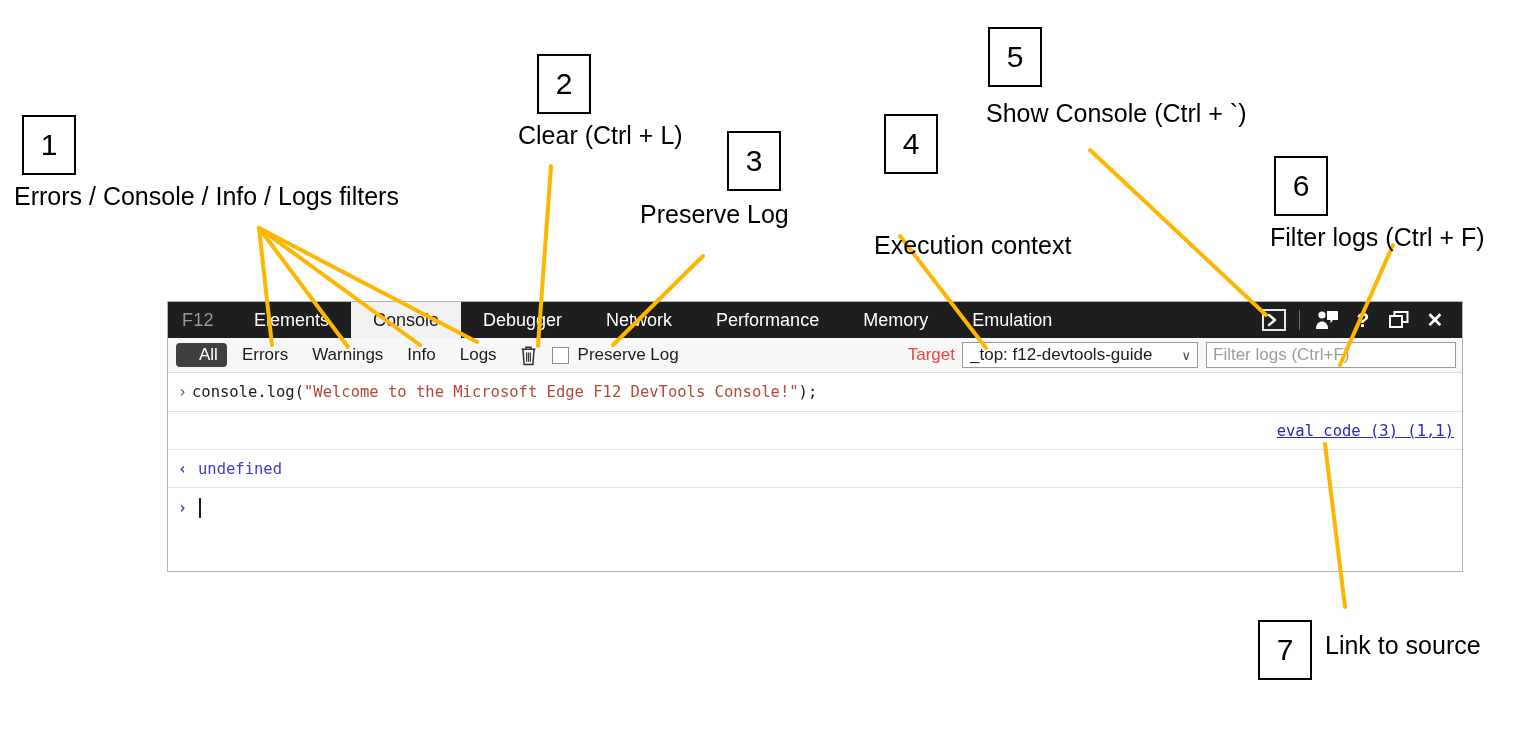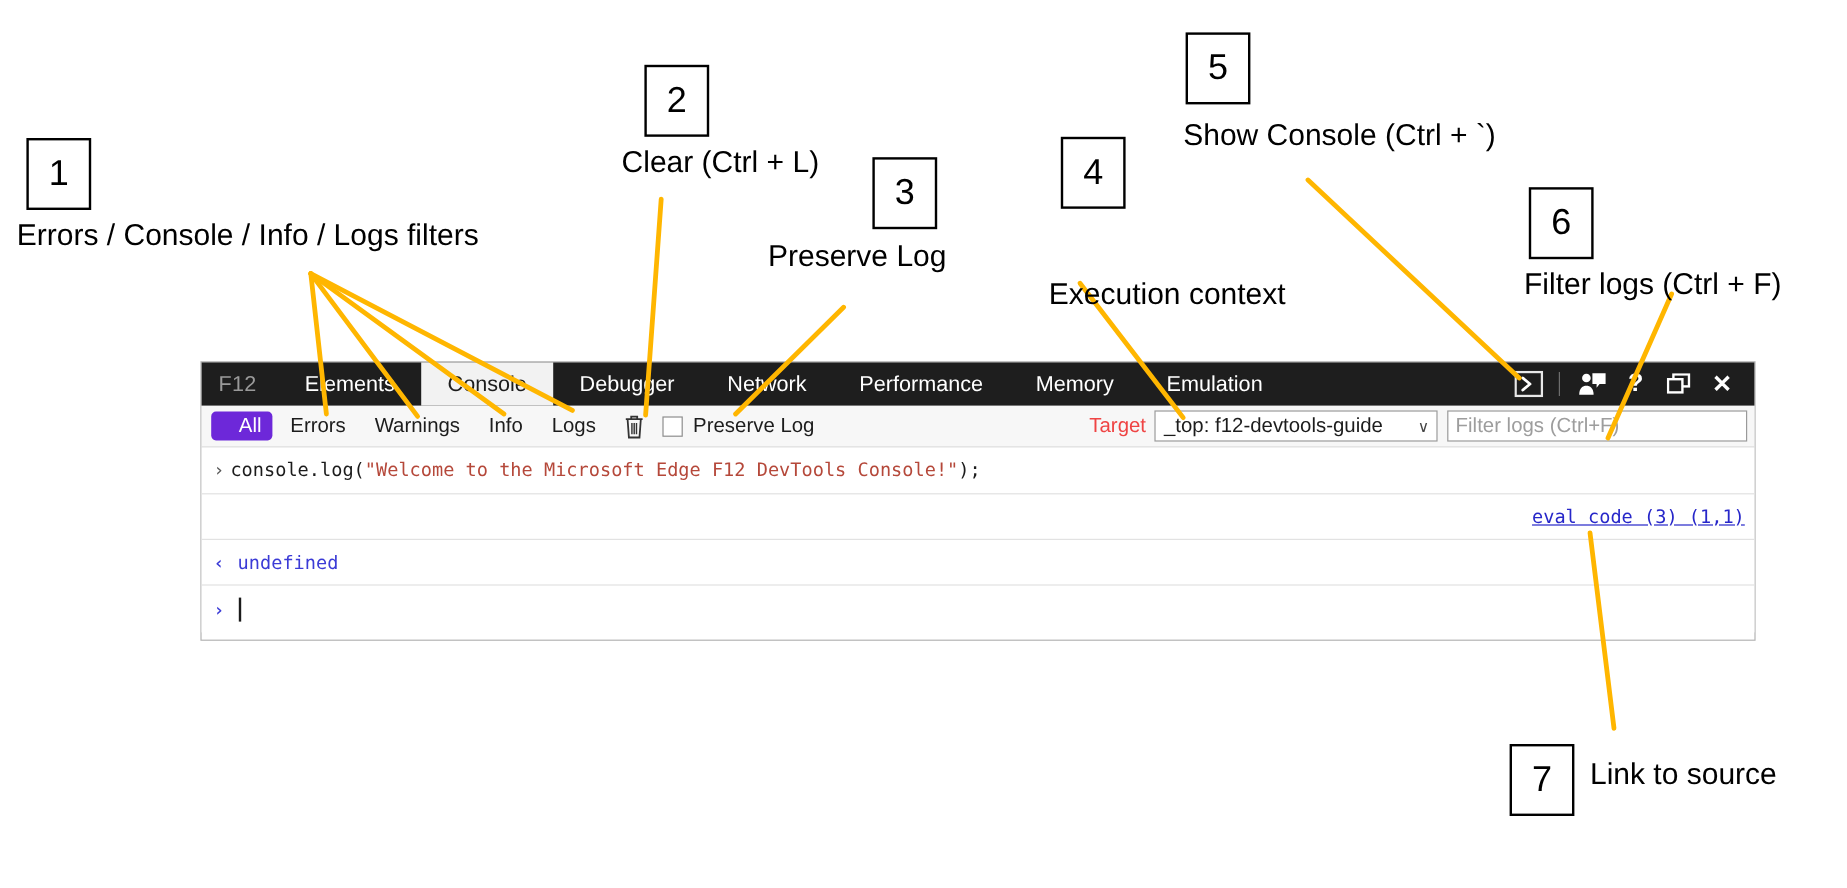--- a/index.html
+++ b/index.html
@@ -47,21 +47,21 @@
     z-index: 7;
     font-family: "Liberation Sans", sans-serif;
   }
 
   
   #devtools {
     position: absolute;
     left: 167px;
     top: 301px;
     width: 1296px;
-    height: 233px;
+    height: 271px;
     background: #ffffff;
     border: 1px solid #b3b3b3;
     box-sizing: border-box;
     z-index: 2;
   }
 
   
   .tabstrip {
     height: 36px;
     background: #1e1e1e;
@@ -117,21 +117,21 @@
   }
   .filterbtn {
     font-size: 17px;
     color: #1c1c1c;
     padding: 2px 9px;
     margin-right: 6px;
     border-radius: 4px;
     white-space: nowrap;
   }
   .filterbtn.selected {
-    background: #6d28d9;
+    background: #404040;
     color: #ffffff;
     padding-left: 23px;
   }
   .trash-btn {
     width: 26px; height: 26px;
     display: flex; align-items: center; justify-content: center;
     margin: 0 6px 0 4px;
   }
   .chk-wrap { display: flex; align-items: center; margin-left: 4px; }
   .chkbox {

